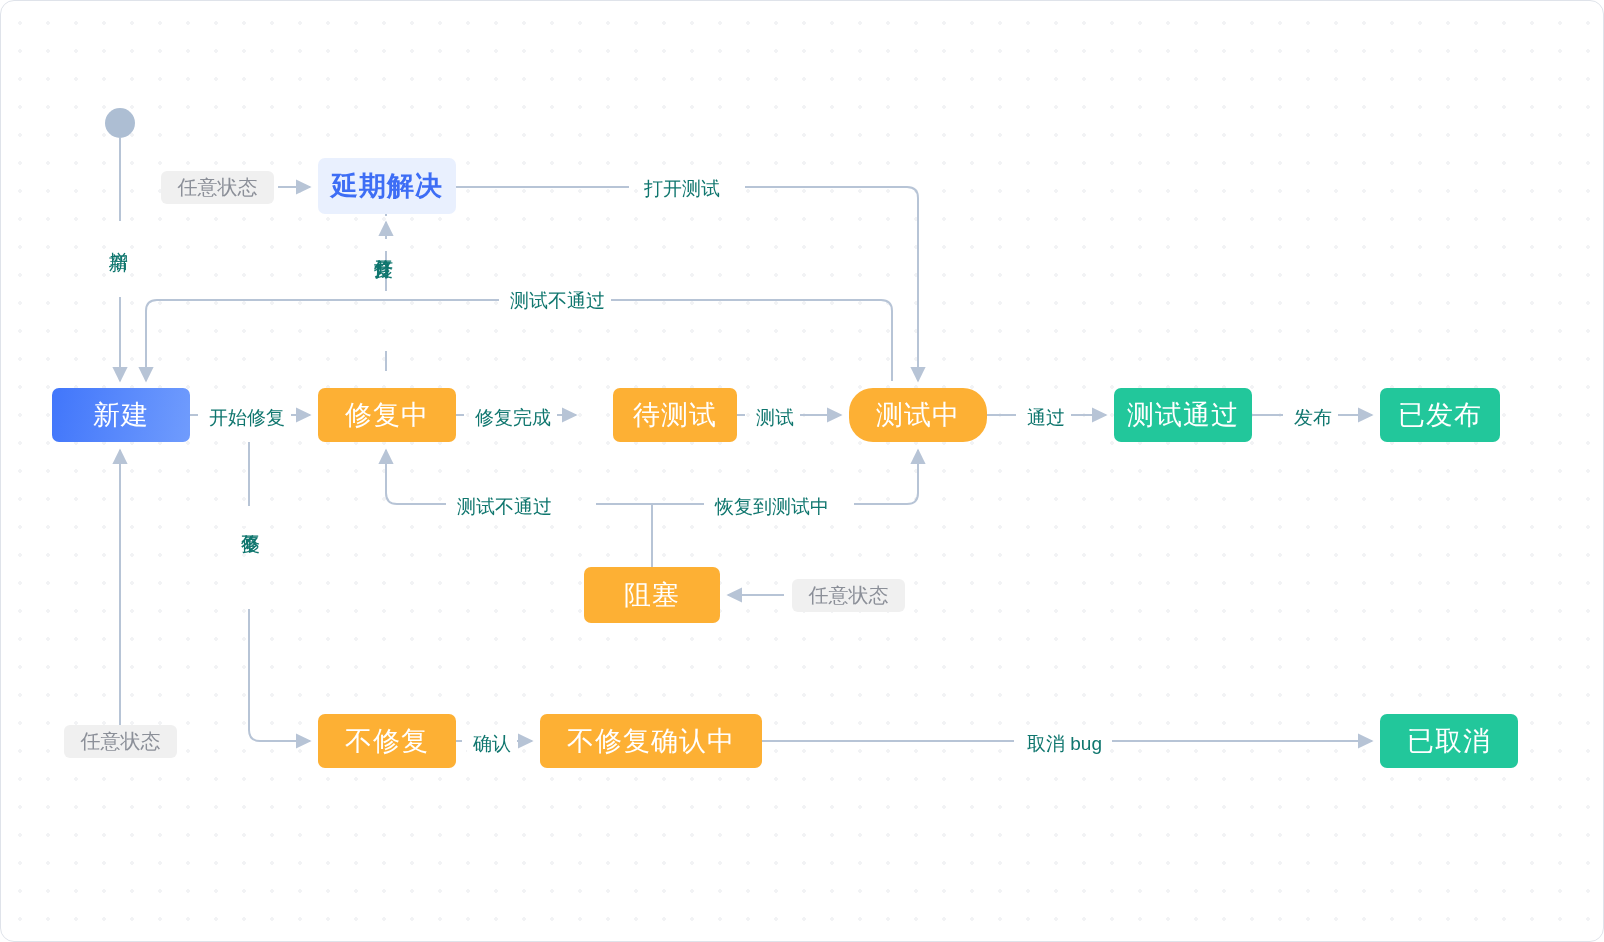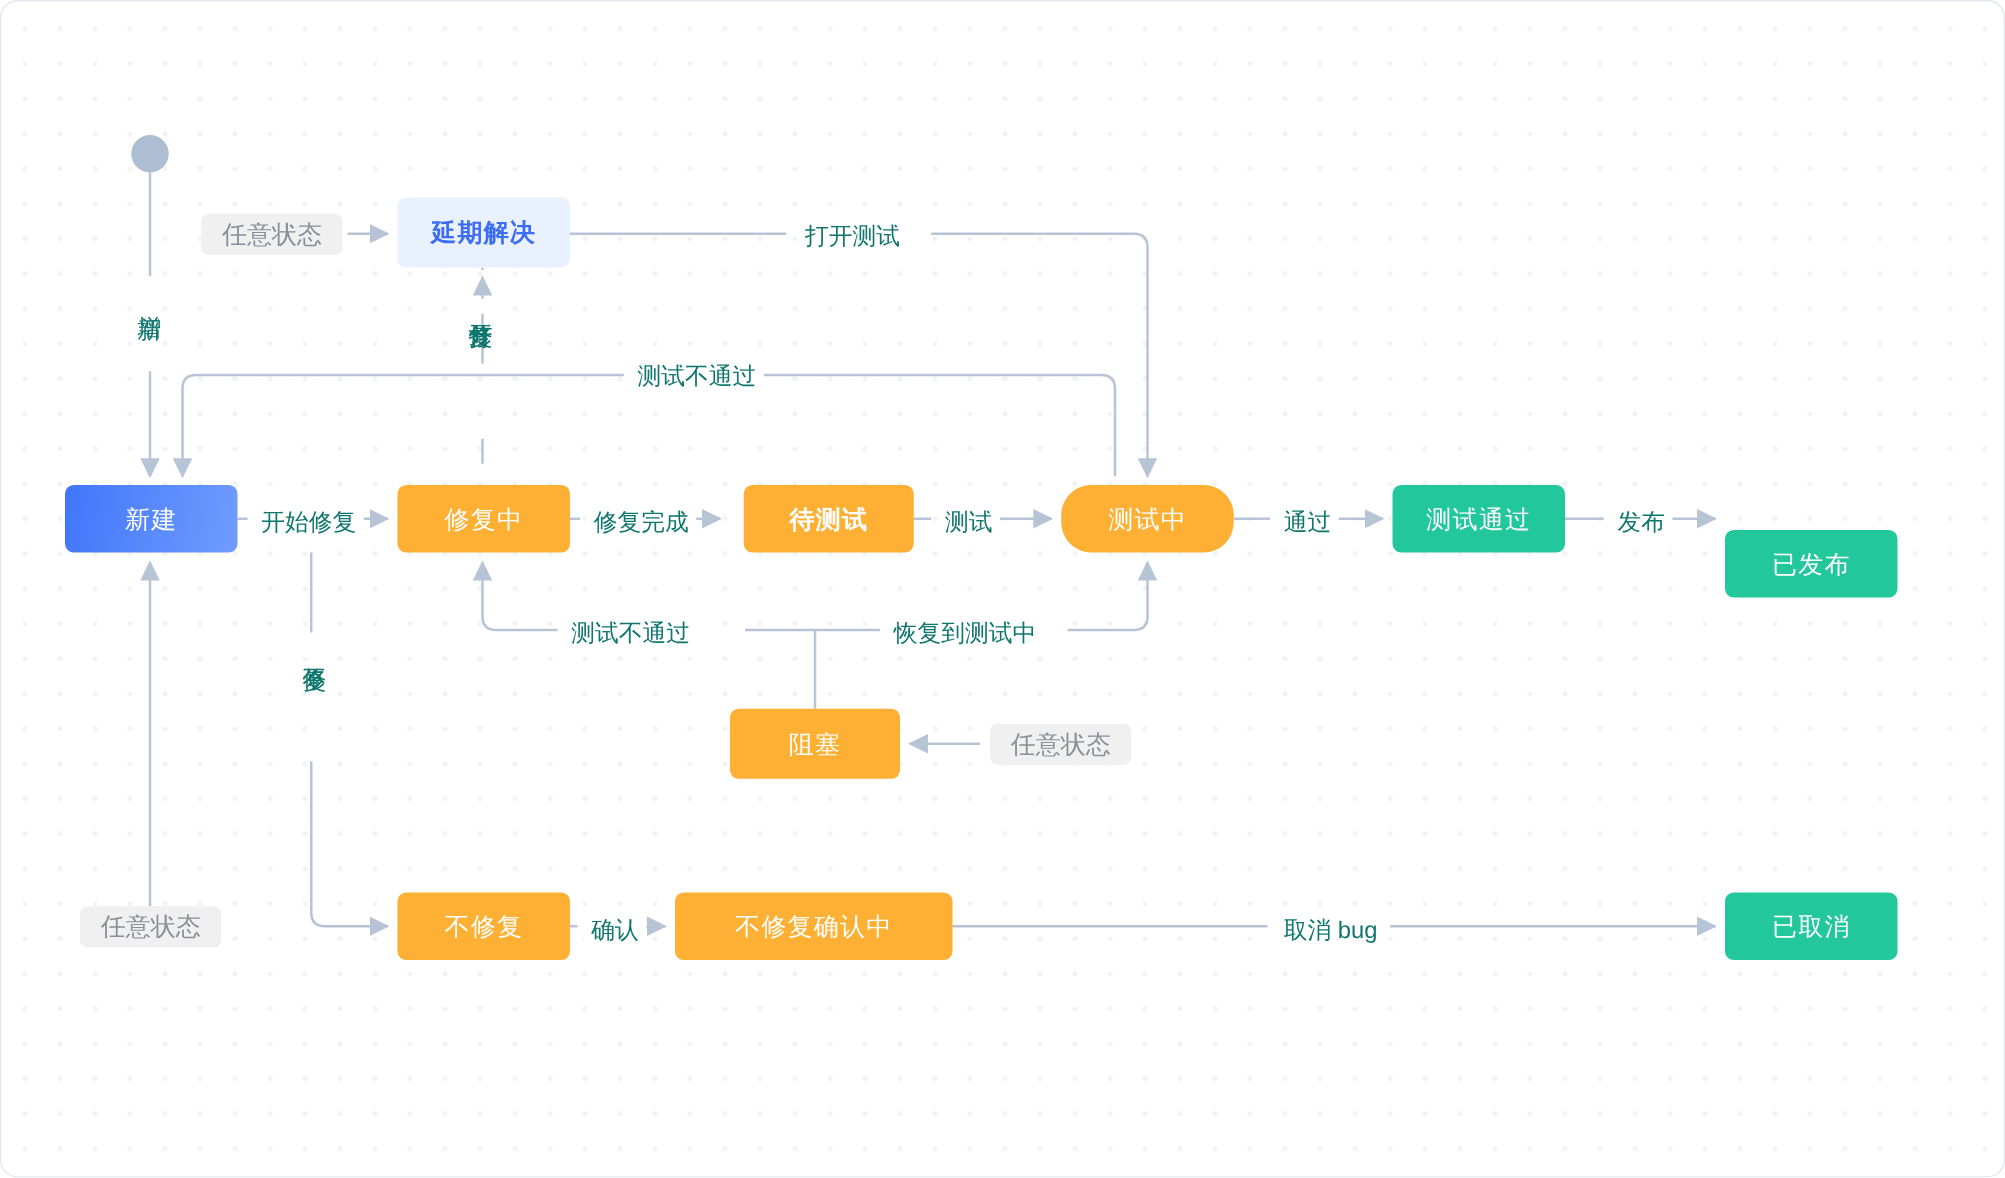--- a/index.html
+++ b/index.html
@@ -22,21 +22,21 @@
   }
   #wires { position: absolute; left: 0; top: 0; width: 1604px; height: 942px; }
 
   .node {
     position: absolute;
     display: flex;
     align-items: center;
     justify-content: center;
     border-radius: 7px;
     color: #ffffff;
-    font-size: 20px;
+    font-size: 27px;
     letter-spacing: 1px;
     white-space: nowrap;
     user-select: none;
   }
   .node-blue   { background: linear-gradient(100deg, #4176fb 0%, #709cfd 100%); }
   .node-orange { background: #fdb034; }
   .node-green  { background: #22c79b; }
   .node-defer  { background: #e9f0fe; color: #3d6df5; font-weight: bold; }
 
   .edge-label {
@@ -147,33 +147,33 @@
   </div>
 
   <div class="node node-blue" style="left:51px;top:387px;width:138px;height:54px;">
     <span>新建</span>
   </div>
 
   <div class="node node-orange" style="left:317px;top:387px;width:138px;height:54px;">
     <span>修复中</span>
   </div>
 
-  <div class="node node-orange" style="left:594px;top:387px;width:136px;height:54px;font-weight:bold;">
+  <div class="node node-orange" style="left:612px;top:387px;width:124px;height:54px;">
     <span>待测试</span>
   </div>
 
   <div class="node node-orange" style="left:848px;top:387px;width:138px;height:54px;border-radius:24px;">
     <span>测试中</span>
   </div>
 
   <div class="node node-green" style="left:1113px;top:387px;width:138px;height:54px;">
     <span>测试通过</span>
   </div>
 
-  <div class="node node-green" style="left:1379px;top:387px;width:138px;height:54px;margin-top:36px;">
+  <div class="node node-green" style="left:1379px;top:387px;width:120px;height:54px;">
     <span>已发布</span>
   </div>
 
   <div class="node node-orange" style="left:583px;top:566px;width:136px;height:56px;">
     <span>阻塞</span>
   </div>
 
   <div class="node node-orange" style="left:317px;top:713px;width:138px;height:54px;">
     <span>不修复</span>
   </div>

